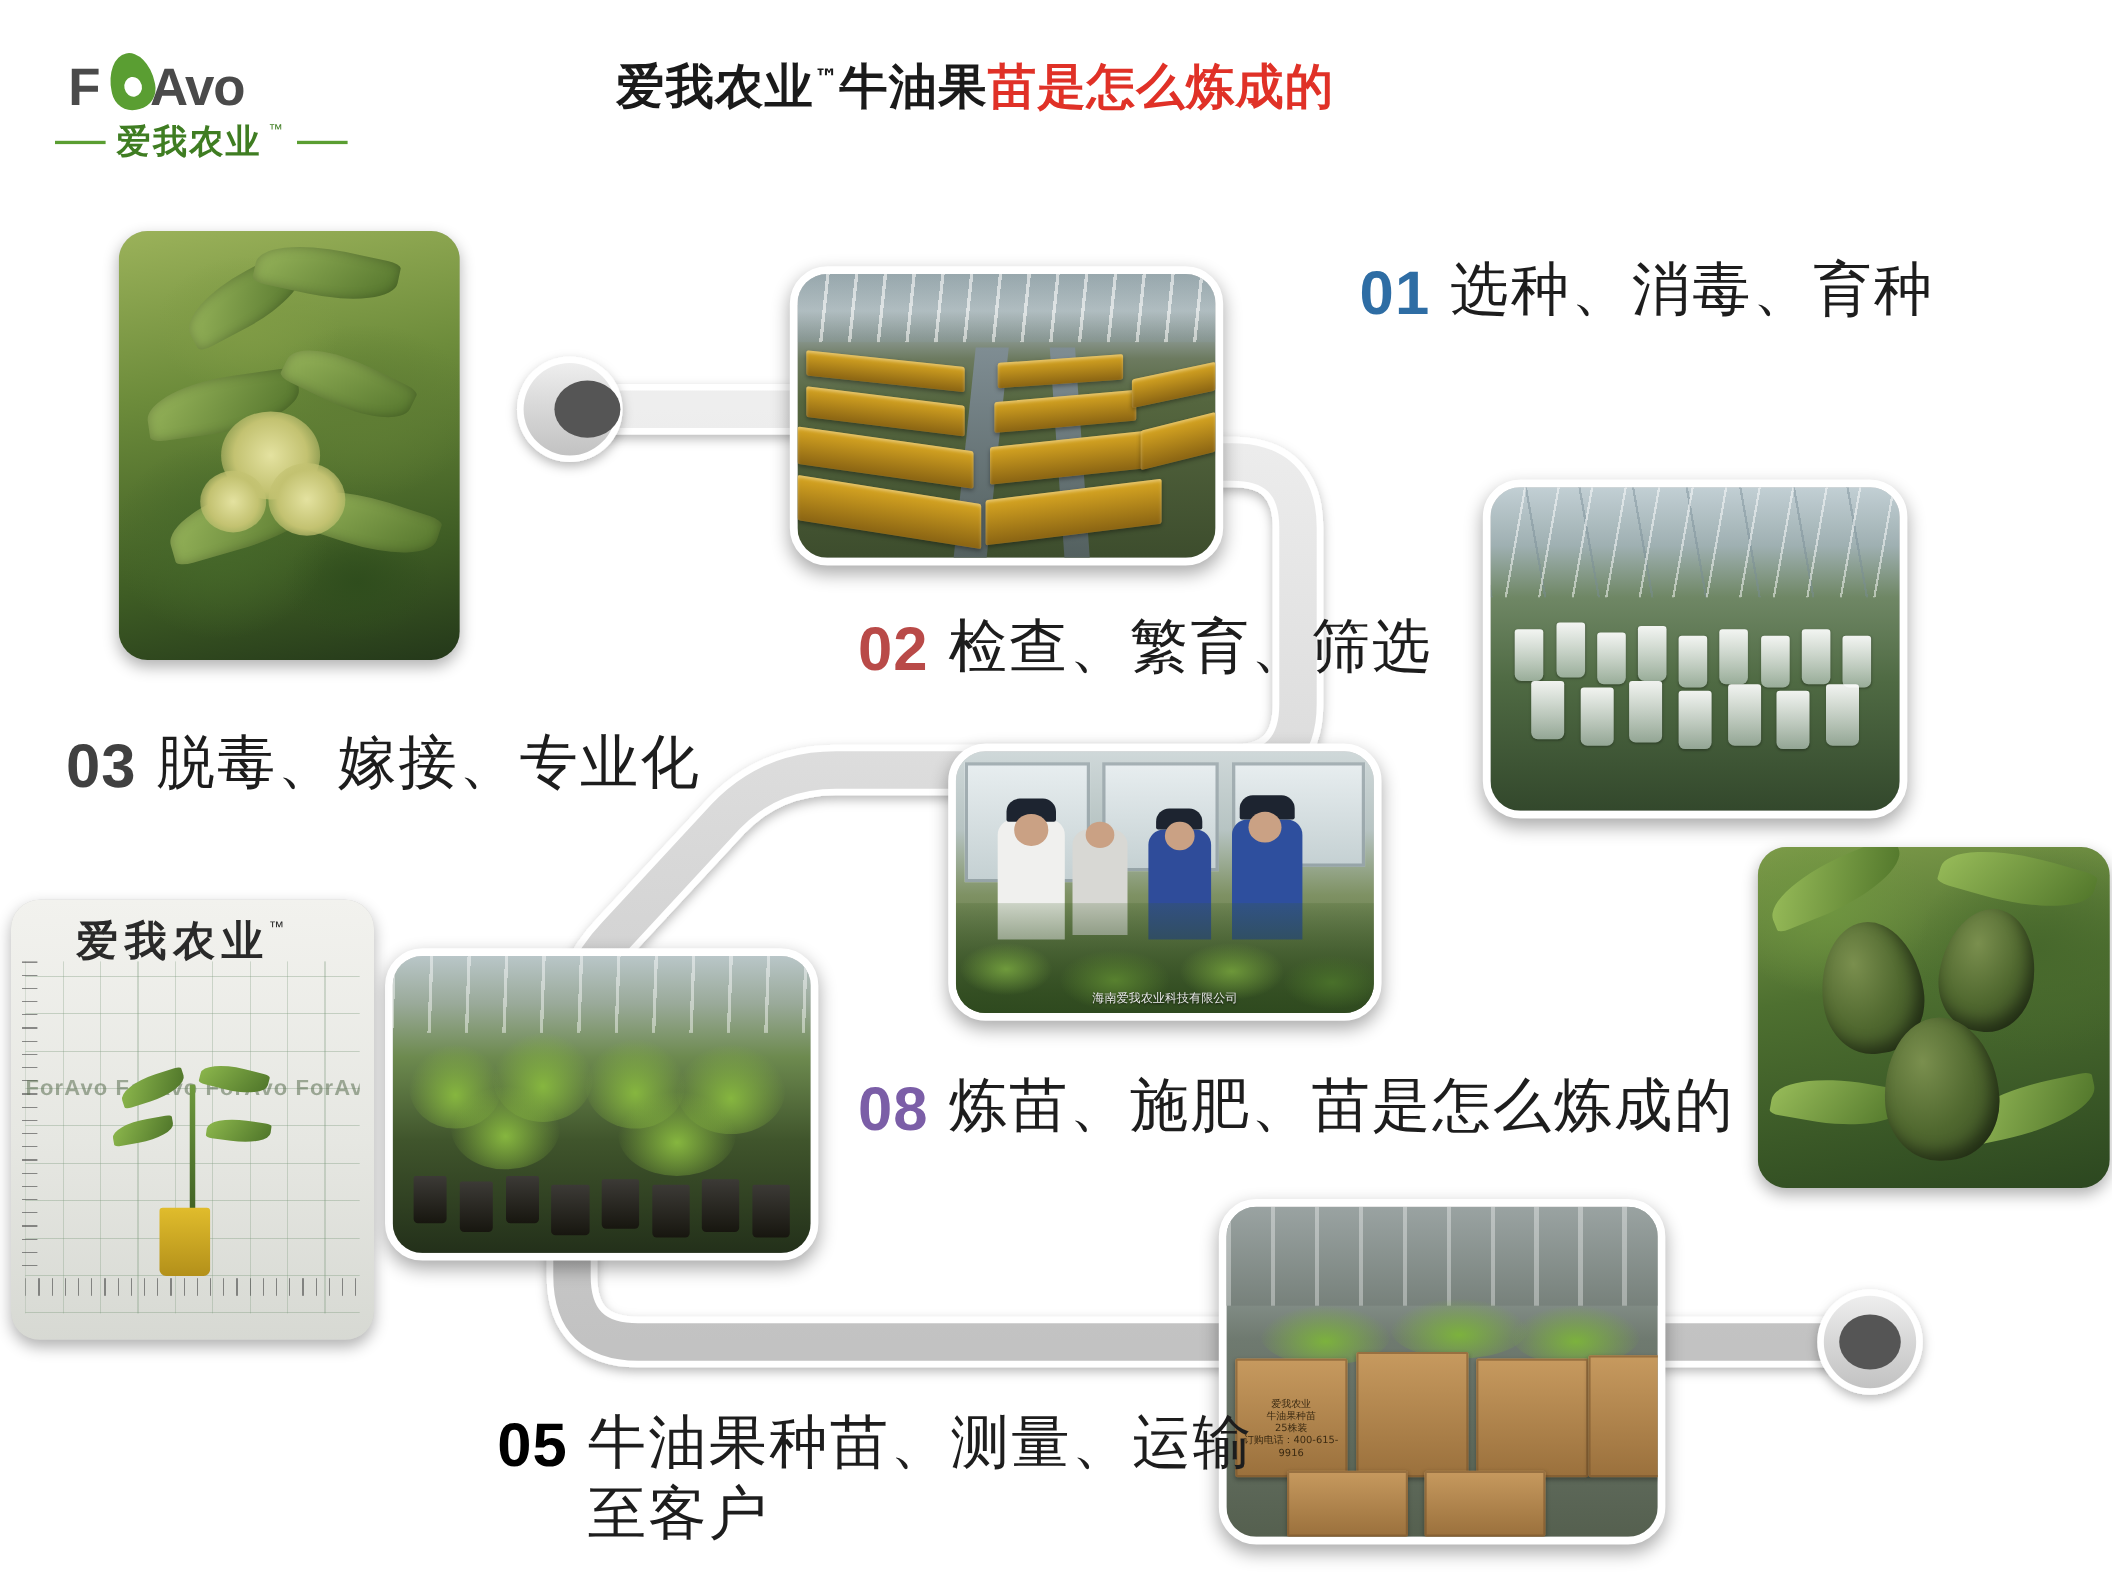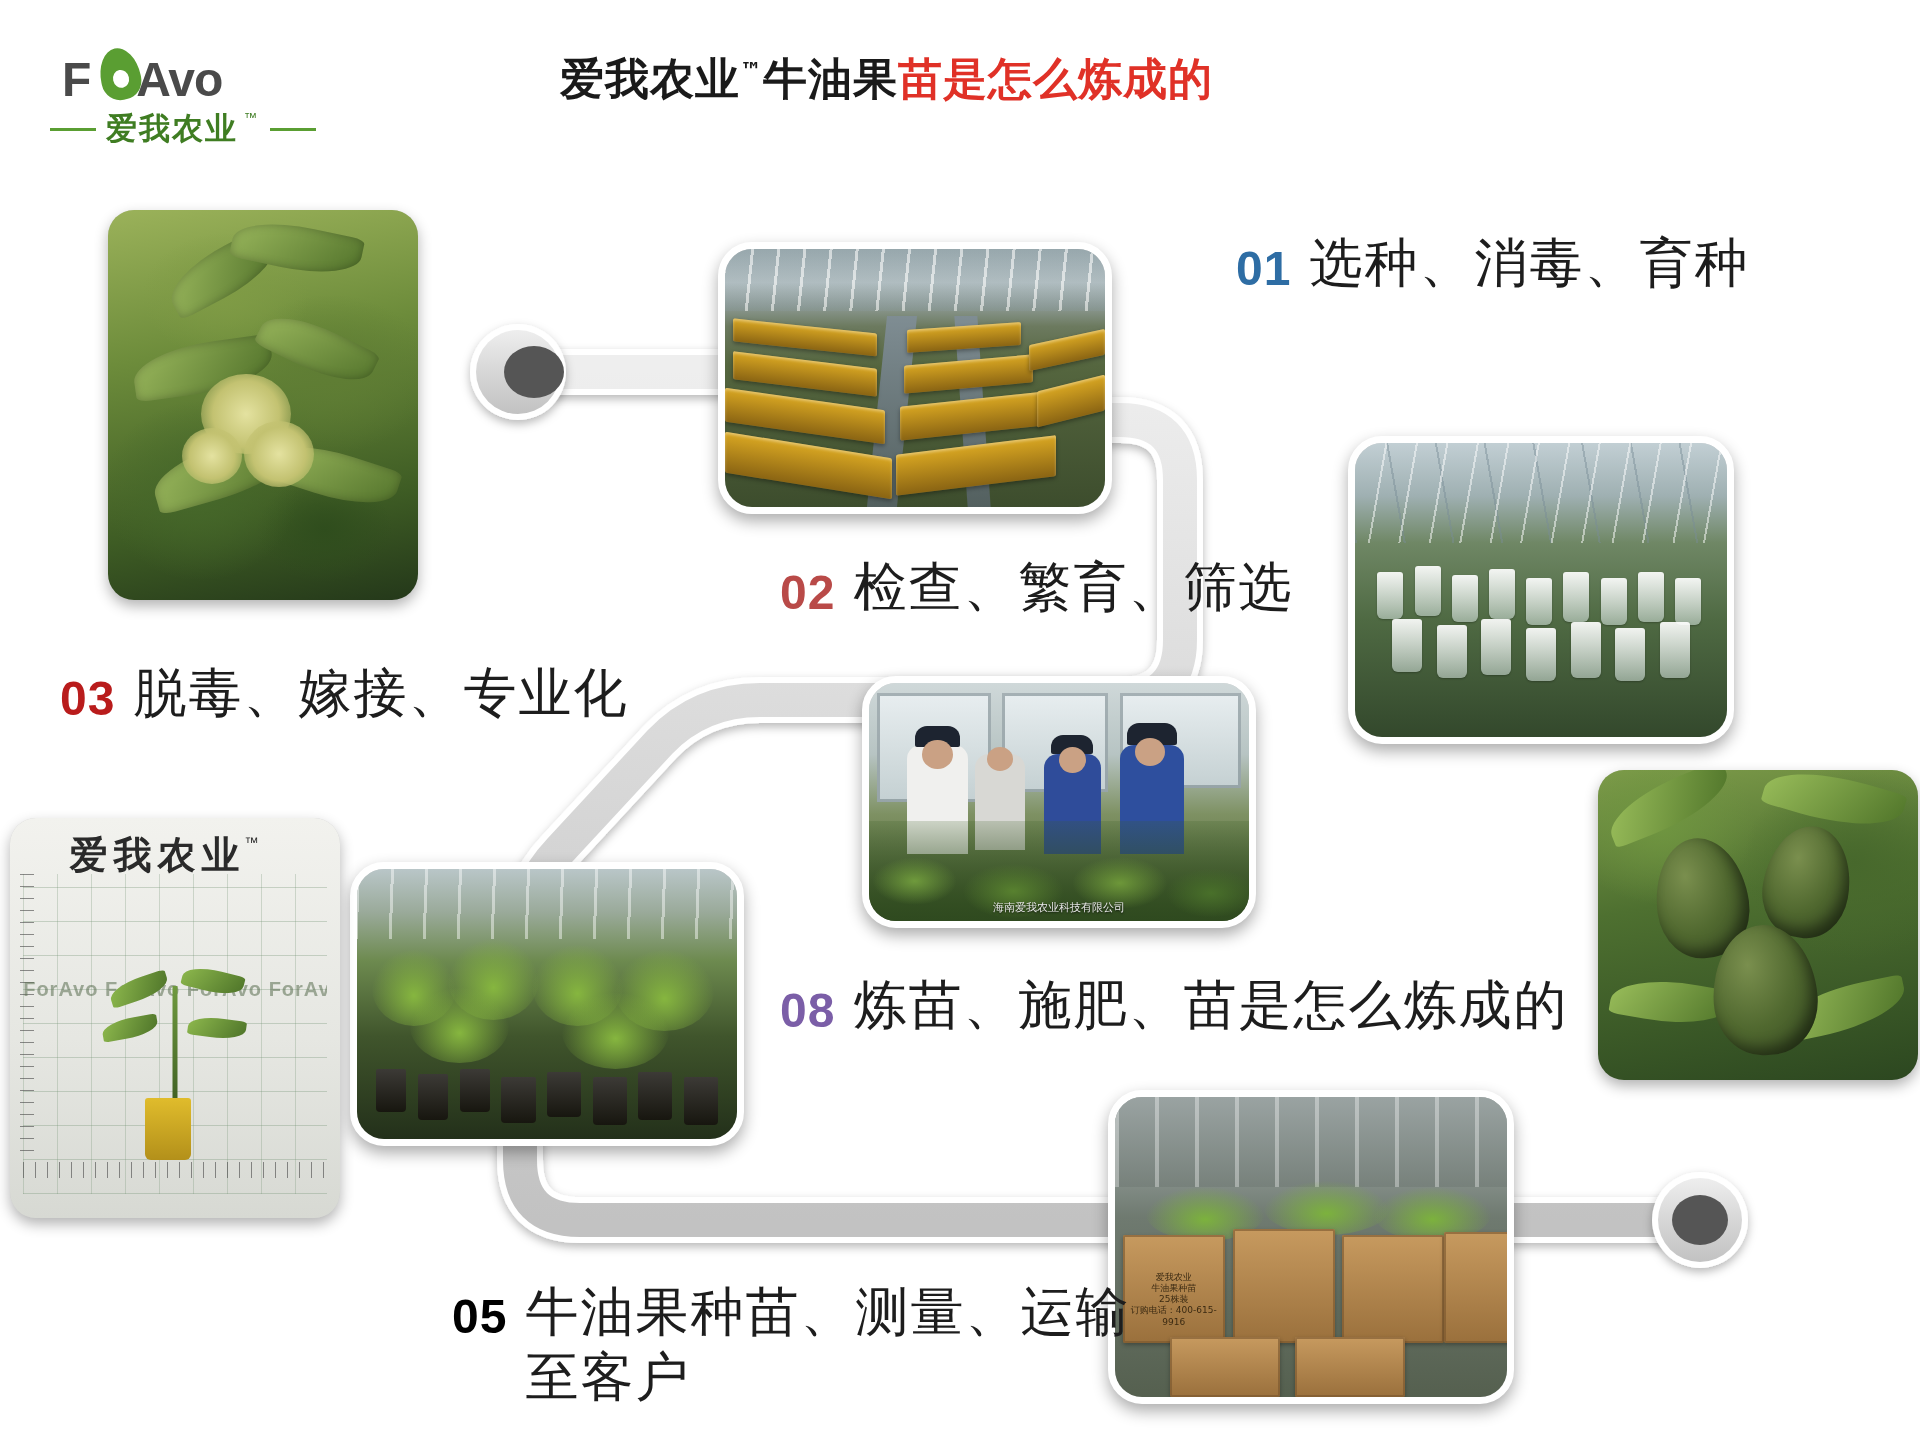--- a/index.html
+++ b/index.html
@@ -132,21 +132,21 @@
   }
 
   
   .step {
     position: absolute;
     white-space: nowrap;
     font-family: "DejaVu Sans", sans-serif;
   }
   .step .num {
     font-family: "Liberation Sans", sans-serif;
-    font-size: 48px;
+    font-size: 56px;
     font-weight: bold;
     letter-spacing: 1px;
     vertical-align: -4px;
   }
   .step .txt {
     font-size: 53px;
     color: #1d1d1d;
     margin-left: 18px;
     letter-spacing: 2px;
   }
@@ -617,21 +617,21 @@
 
 <div class="step" style="left:1236px; top:228px;">
   <span class="num" style="color:#2e6da4">01</span><span class="txt">选种、消毒、育种</span>
 </div>
 
 <div class="step" style="left:780px; top:552px;">
   <span class="num" style="color:#b94a48">02</span><span class="txt">检查、繁育、筛选</span>
 </div>
 
 <div class="step" style="left:60px; top:658px;">
-  <span class="num" style="color:#b91c1c">03</span><span class="txt">脱毒、嫁接、专业化</span>
+  <span class="num" style="color:#404040">03</span><span class="txt">脱毒、嫁接、专业化</span>
 </div>
 
 <div class="step" style="left:780px; top:970px;">
   <span class="num" style="color:#7b5ea7">08</span><span class="txt">炼苗、施肥、苗是怎么炼成的</span>
 </div>
 
 <div class="step two-line" style="left:452px; top:1280px;">
   <span class="num" style="color:#000000; vertical-align:-38px;">05</span><span class="txt">牛油果种苗、测量、运输
 至客户</span>
 </div>

